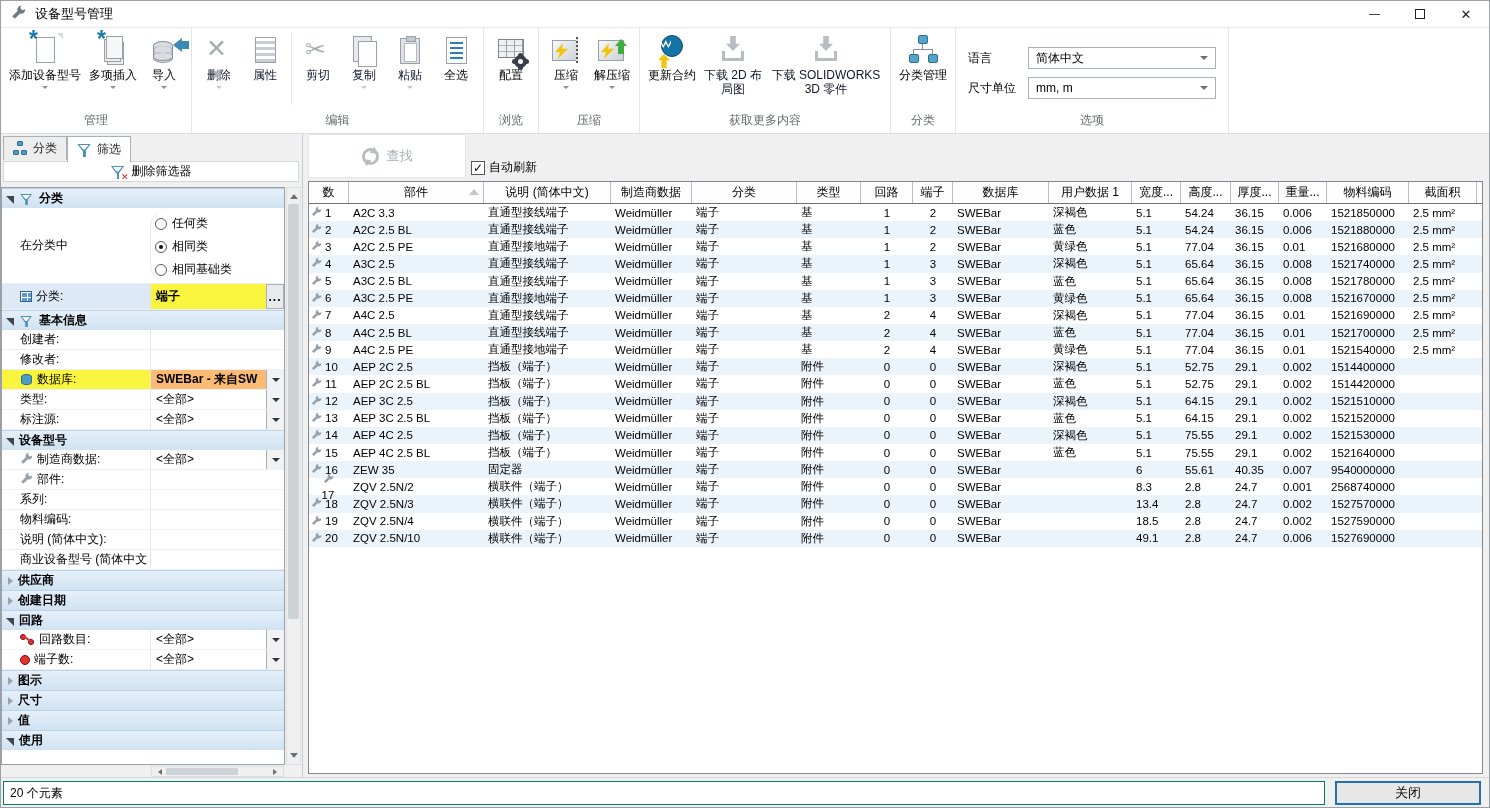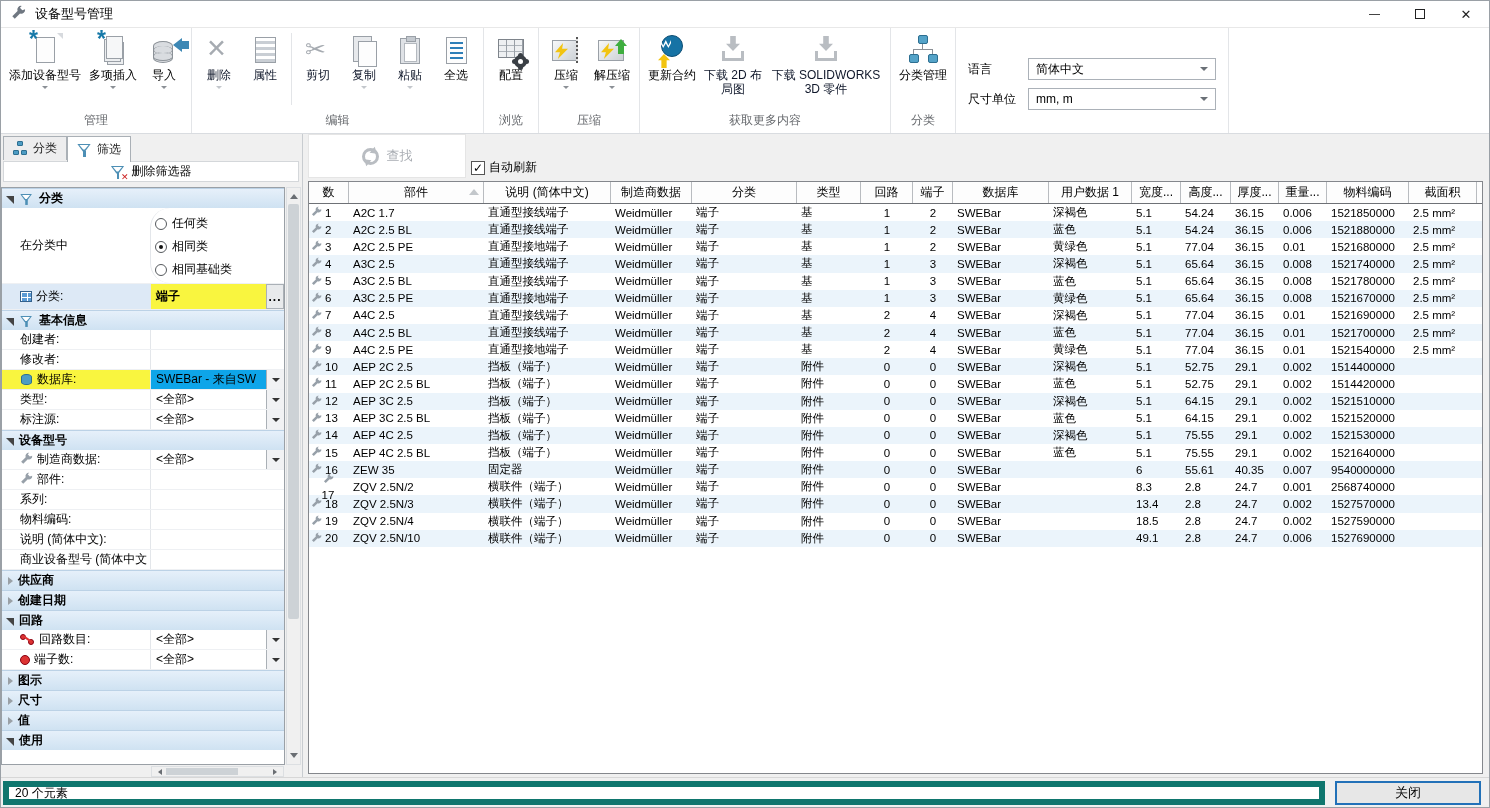--- a/index.html
+++ b/index.html
@@ -99,21 +99,21 @@
 
   .filter-panel { position:absolute; left:0; top:53px; right:17px; bottom:12px; background:#fff; border:1px solid #9aa0a6; overflow:hidden; }
   .sec-hdr { height:20px; background:linear-gradient(#e6f0fa,#cfe2f2); border-top:1px solid #bcd2e6; display:flex; align-items:center; gap:5px; padding-left:4px; font-weight:bold; }
   .exp { width:0; height:0; border:4px solid transparent; }
   .exp.open { border-top-color:#444; border-right-color:#444; transform:translateY(1px); }
   .exp.closed { border-left:5px solid #9aa0a6; border-top:4px solid transparent; border-bottom:4px solid transparent; border-right:none; margin-left:2px; }
   .frow { position:relative; height:20px; border-bottom:1px solid #eef0f3; display:flex; align-items:center; }
   .frow .lab { width:148px; padding-left:18px; display:flex; align-items:center; gap:4px; white-space:nowrap; overflow:hidden; }
   .frow .val { flex:1; height:100%; border-left:1px solid #e3e6ea; display:flex; align-items:center; padding-left:5px; background:#fff; overflow:hidden; white-space:nowrap; }
   .frow.hl .lab { background:#f9f53f; height:100%; }
-  .frow.hl .val { background:#0ea5e9; font-weight:normal;align-items:center; }
+  .frow.hl .val { background:#fdba74; font-weight:bold;align-items:center; }
   .frow.catv .lab { background:#dde9f6; height:100%; }
   .frow.catv { height:26px; }
   .frow.catv .val { background:#f9f53f; font-weight:bold; }
   .ddbtn { width:18px; height:100%; background:#f1f2f4; border-left:1px solid #aab0b6; display:flex; align-items:center; justify-content:center; }
   .ddbtn i { width:0; height:0; border:4px solid transparent; border-top-color:#333; margin-top:4px; }
   .browse { width:18px; height:100%; background:#e8eaec; border:1px solid #aab0b6; display:flex; align-items:center; justify-content:center; font-weight:bold; letter-spacing:1px; }
   .radio-block { border-bottom:1px solid #eef0f3; display:flex; }
   .radio-block .lab { width:148px; padding-left:18px; display:flex; align-items:center; }
   .radio-col { flex:1; border-left:1px solid #e3e6ea; padding:4px 0 2px 4px; display:flex; flex-direction:column; justify-content:space-around;border-radius:20px; }
   .ropt { display:flex; align-items:center; gap:5px; height:23px; }
@@ -156,21 +156,21 @@
   .th { display:flex; align-items:center; justify-content:center; border-right:1px solid #b9bcc0; font-size:12px; position:relative; white-space:nowrap; overflow:hidden; }
   .sortarr { position:absolute; right:4px; width:0; height:0; border:5px solid transparent; border-bottom:6px solid #c3c7cb; transform:translateY(-3px); }
   .trow { display:flex; height:17.15px; align-items:center; }
   .trow:nth-child(even) { background:#ebf4fb; }
   .td { padding:0 4px; white-space:nowrap; overflow:hidden; font-size:11.5px; display:flex; align-items:center; }
   .td.c { justify-content:center; }
   .td.num { padding-left:2px; gap:3px; }
 
   
   .statusbar { position:absolute; left:0; right:0; bottom:0; height:30px; background:#f0f0f0; border-top:1px solid #d7d7d7; }
-  .count-box { position:absolute; left:2px; top:3px; width:1322px; height:24px; background:#fff; border:6px solid #0f766e; display:flex; align-items:center; padding-left:6px; }
+  .count-box { position:absolute; left:2px; top:3px; width:1322px; height:24px; background:#fff; border:1px solid #0f766e; display:flex; align-items:center; padding-left:6px; }
   .close-btn { position:absolute; right:8px; top:3px; width:146px; height:24px; background:#e7e7e7; border:2px solid #2271b8; display:flex; align-items:center; justify-content:center; font-size:13px; }
 
   .wr { display:inline-block; flex:none; }
 </style>
 </head>
 <body>
 
 <div class="window">
 
   <div class="titlebar">
@@ -364,20 +364,21 @@
             </div>
             <div class="opt-row">
               <span class="opt-label">尺寸单位</span>
               <span class="select">
                 <span class="sel-text">mm, m</span>
                 <i class="sel-caret"></i>
               </span>
             </div>
           </div>
         </div>
+        <div class="rgroup-label">选项</div>
       </div>
     </div>
 
   <div class="content">
 
     <div class="sidebar">
       <div class="side-tabs">
           <div class="tab">
             <span class="tico">
               <i class="mini-nd t"></i>
@@ -696,21 +697,21 @@
             </div>
           </div>
         <div class="tbody">
             <div class="trow">
               <div class="td num" style="width: 40px;">
                 <span class="wr"><svg viewBox="0 0 16 16" width="11" height="11">
                     <path d="M15 4.6A4 4 0 0 1 9.6 9L4 14.6 1.4 12 7 6.4A4 4 0 0 1 11.4 1L9.5 2.9l2.6 2.6z" fill="#97a0a9"></path>
                   </svg></span>
                 <span>1</span>
               </div>
-              <div class="td" style="width: 135px;">A2C 1.7</div>
+              <div class="td" style="width: 135px;">A2C 3.3</div>
               <div class="td" style="width: 127px;">直通型接线端子</div>
               <div class="td" style="width: 81px;">Weidmüller</div>
               <div class="td" style="width: 105px;">端子</div>
               <div class="td" style="width: 64px;">基</div>
               <div class="td c" style="width: 52px;">1</div>
               <div class="td c" style="width: 40px;">2</div>
               <div class="td" style="width: 96px;">SWEBar</div>
               <div class="td" style="width: 83px;">深褐色</div>
               <div class="td" style="width: 49px;">5.1</div>
               <div class="td" style="width: 50px;">54.24</div>

